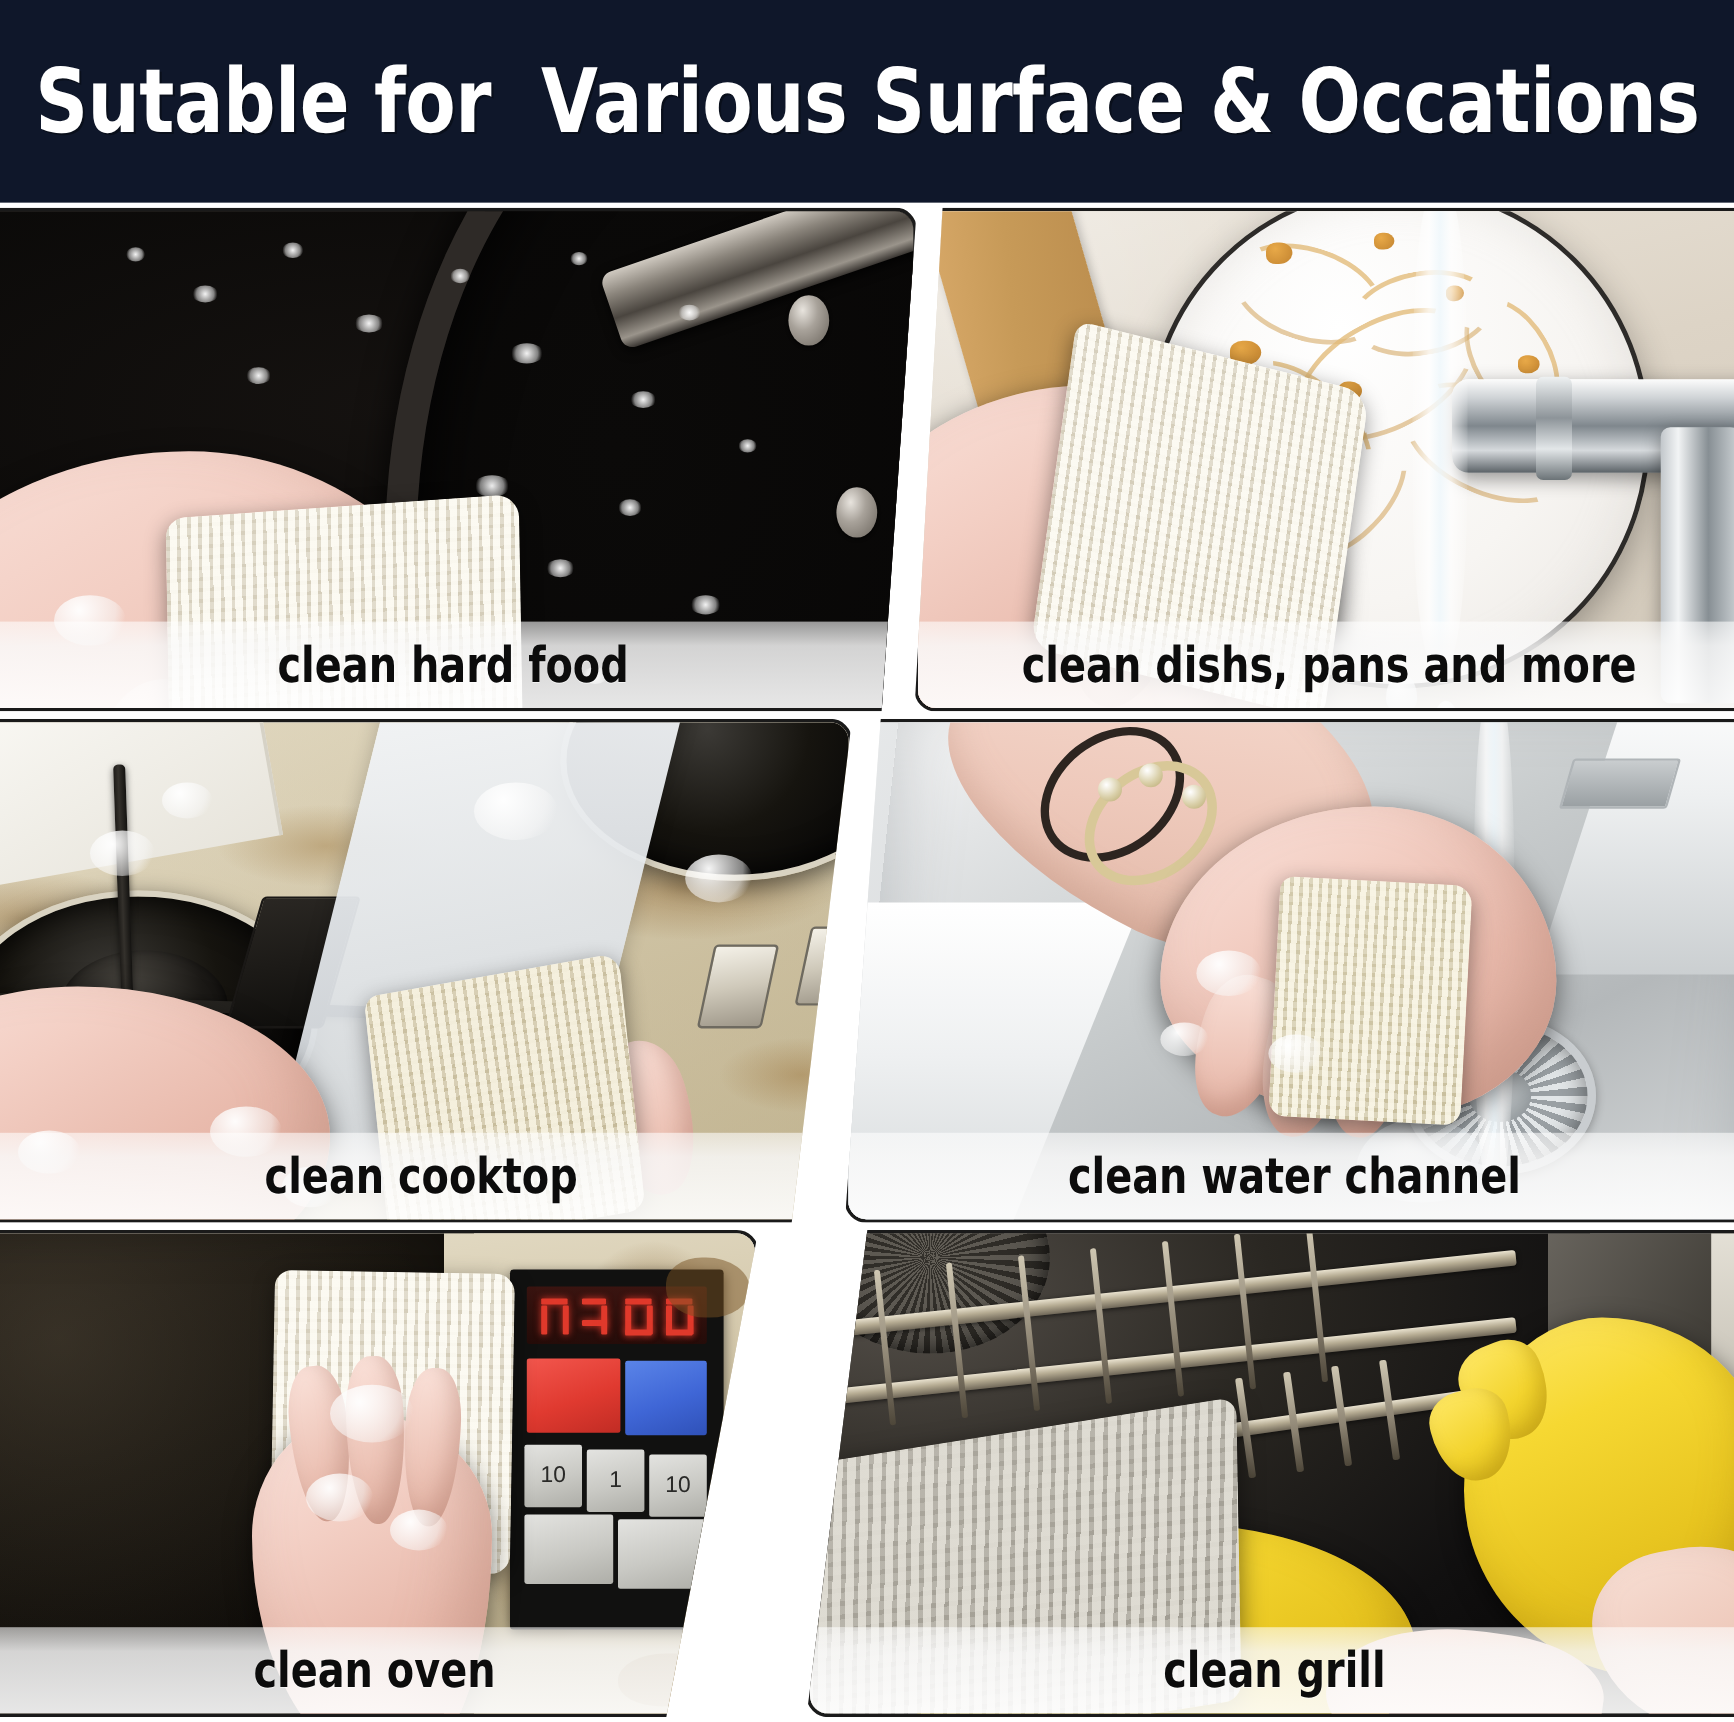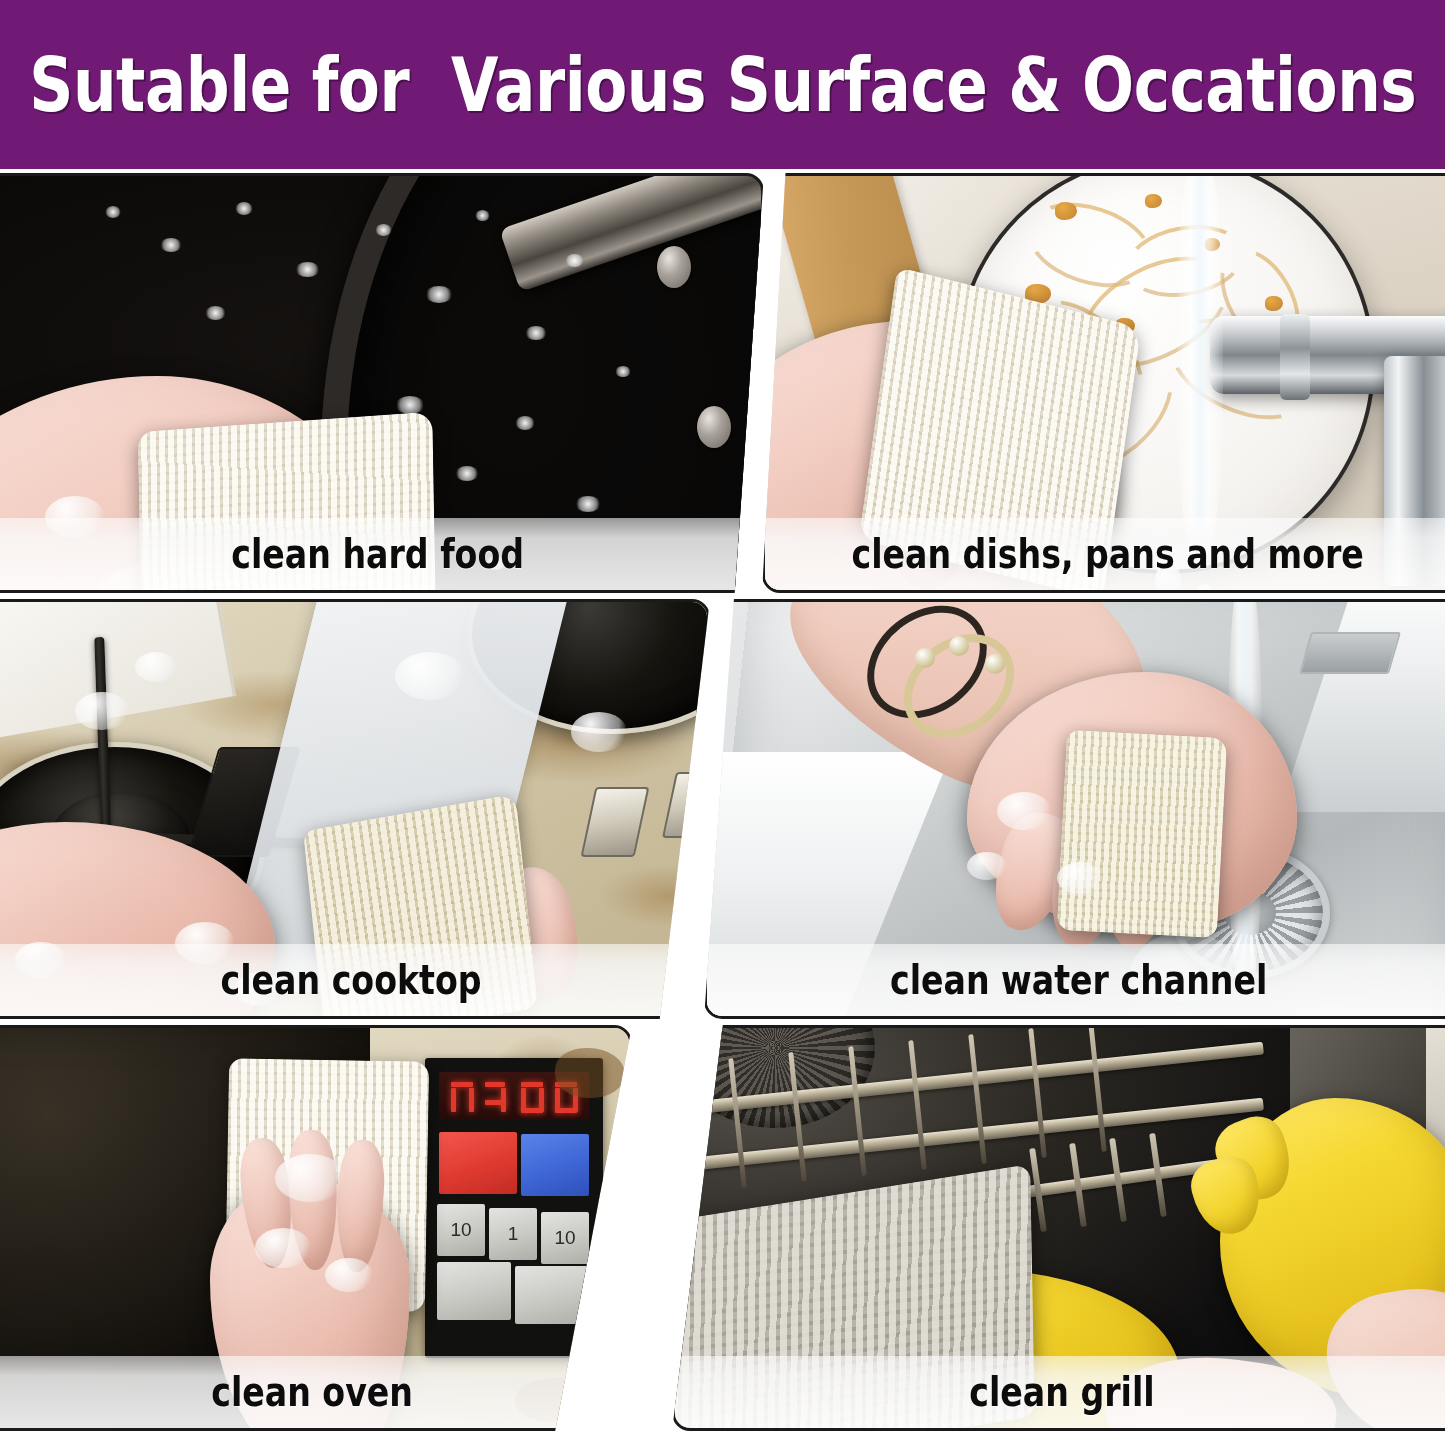--- a/index.html
+++ b/index.html
@@ -19,21 +19,21 @@
     background: #ffffff;
     overflow: hidden;
   }
 
   
   #header-banner {
     position: absolute;
     left: 0; top: 0;
     width: 1445px;
     height: 169px;
-    background: #701a75;
+    background: #0f172a;
     display: flex;
     align-items: center;
     justify-content: center;
   }
   #header-title {
     color: #ffffff;
     font-family: "Liberation Sans Narrow", "DejaVu Sans Condensed", "Liberation Sans", sans-serif;
     font-weight: 700;
     font-size: 74px;
     letter-spacing: -0.5px;

